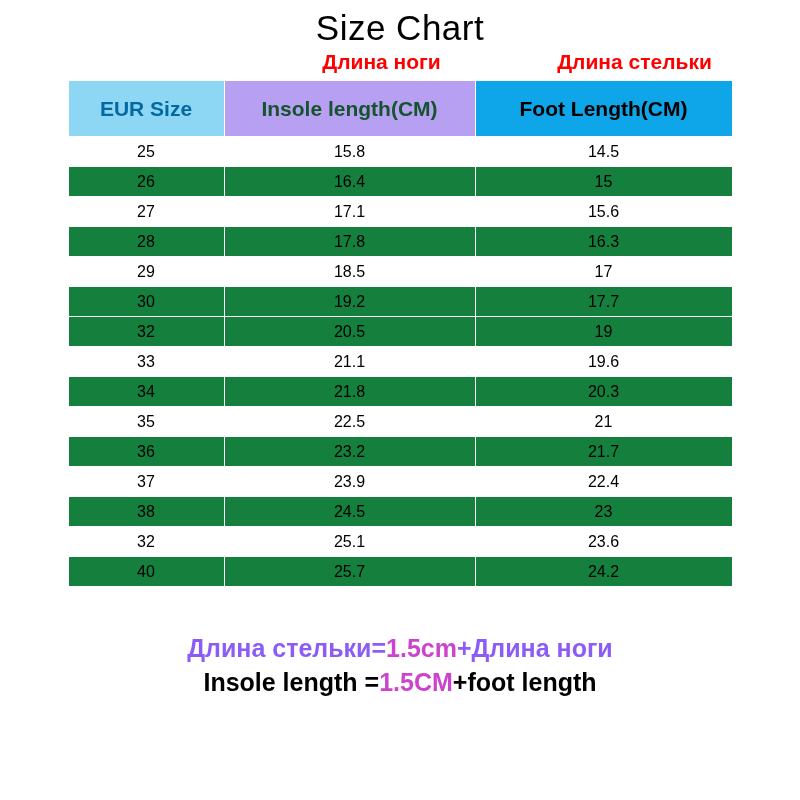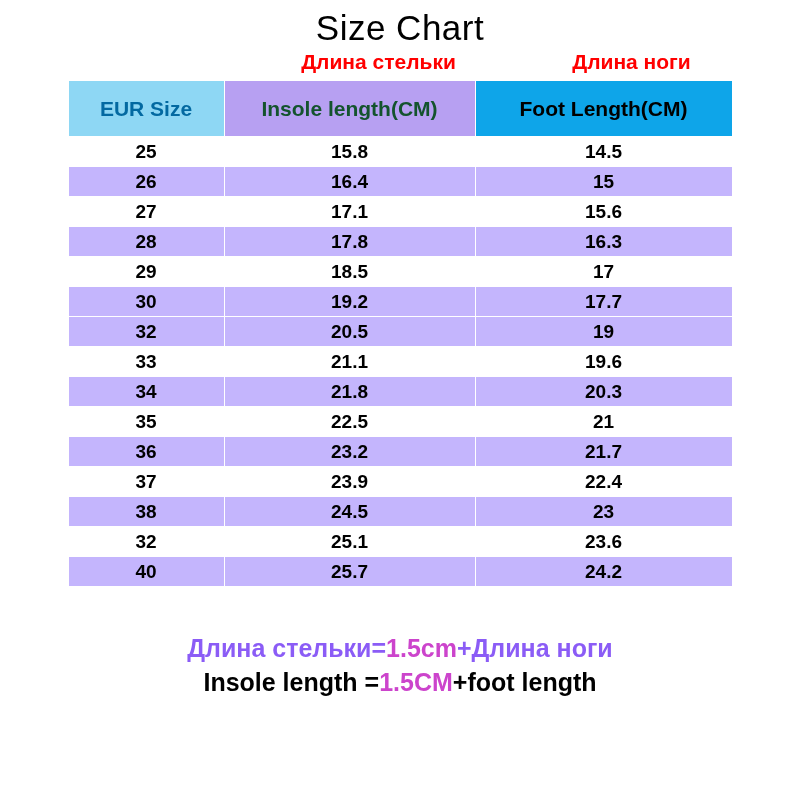--- a/index.html
+++ b/index.html
@@ -54,25 +54,24 @@
   }
   table.size-table {
     border-collapse: collapse;
     width: 661px;
     margin-left: 0;
     table-layout: fixed;
   }
   table.size-table th, table.size-table td {
     border: 1px solid #ffffff;
     text-align: center;
-    font-size: 19px;
+    font-size: 16px;
     padding: 0;
     height: 29px;
     line-height: 29px;
-    font-weight: bold;
   }
   table.size-table th {
     height: 55px;
     line-height: 55px;
     font-size: 21px;
     font-weight: bold;
     border: 1px solid #ffffff;
   }
   th.col-eur {
     width: 155px;
@@ -86,21 +85,21 @@
   }
   th.col-foot {
     width: 256px;
     background: #0ea5e9;
     color: #000;
   }
   tr.odd td {
     background: #ffffff;
   }
   tr.even td {
-    background: #c4b5fd;
+    background: #15803d;
     text-align: center;
   }
   tr.blank td {
     background: #ffffff;
     height: 29px;
   }
   td.cell-eur { width: 155px; }
   td.cell-insole { width: 250px; }
   td.cell-foot { width: 256px; }
 
@@ -135,22 +134,22 @@
 </style>
 </head>
 <body>
 
 <div class="page">
 
   <div class="chart-title">Size Chart</div>
 
   <div class="ru-header-row">
     <div class="ru-header-spacer"></div>
+    <div class="ru-header-cell second">Длина ноги</div>
     <div class="ru-header-cell">Длина стельки</div>
-    <div class="ru-header-cell second">Длина ноги</div>
   </div>
 
   <table class="size-table">
     <thead>
       <tr>
         <th class="col-eur">EUR Size</th>
         <th class="col-insole">Insole length(CM)</th>
         <th class="col-foot">Foot Length(CM)</th>
       </tr>
     </thead>

